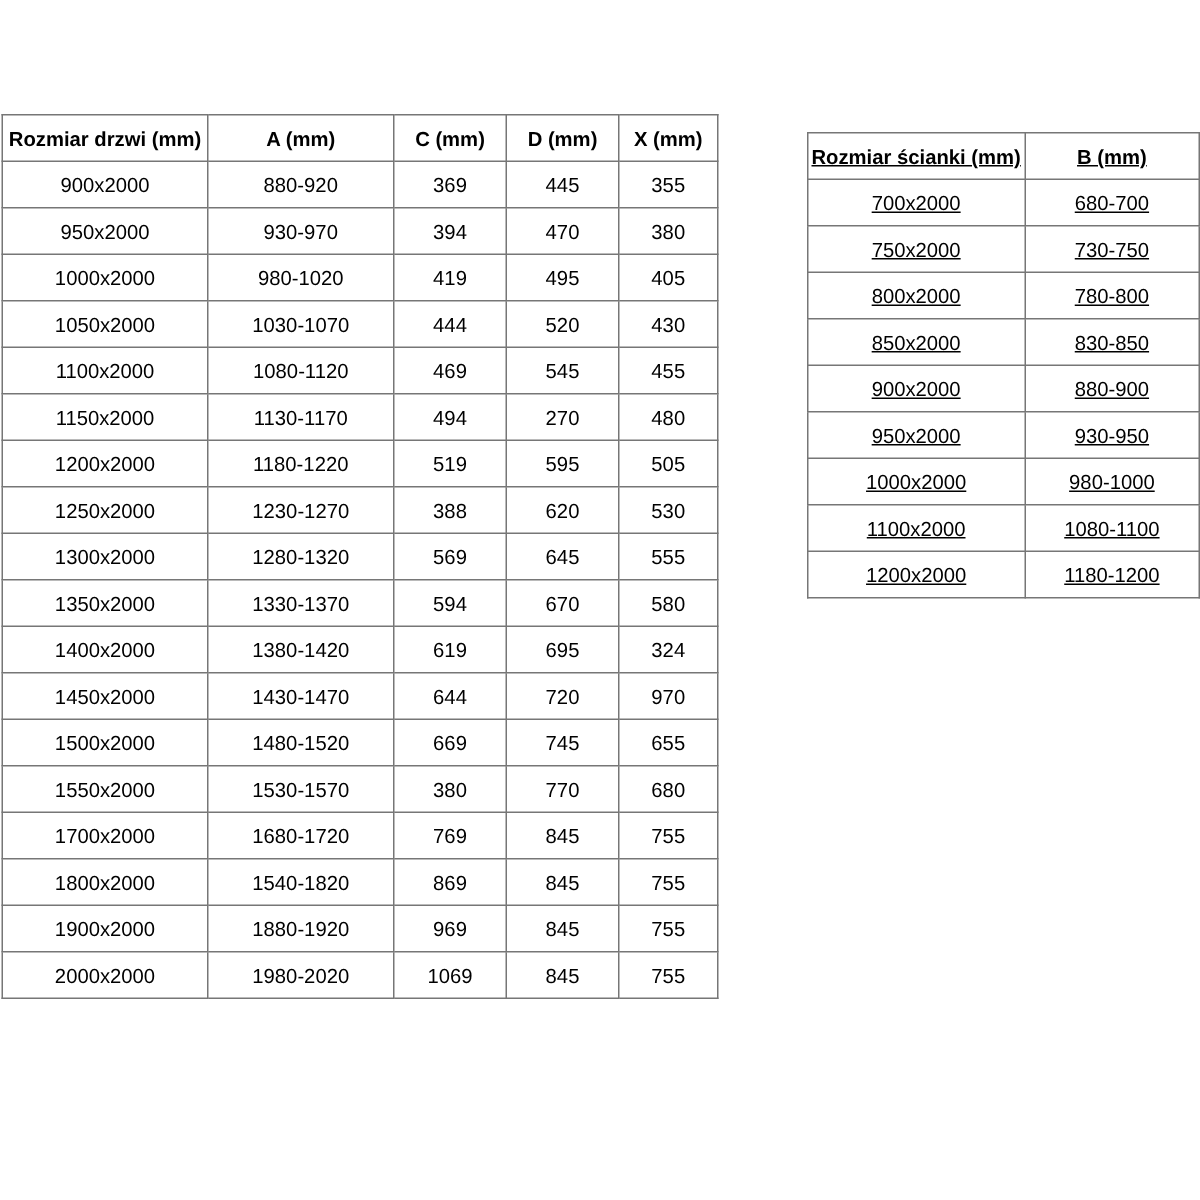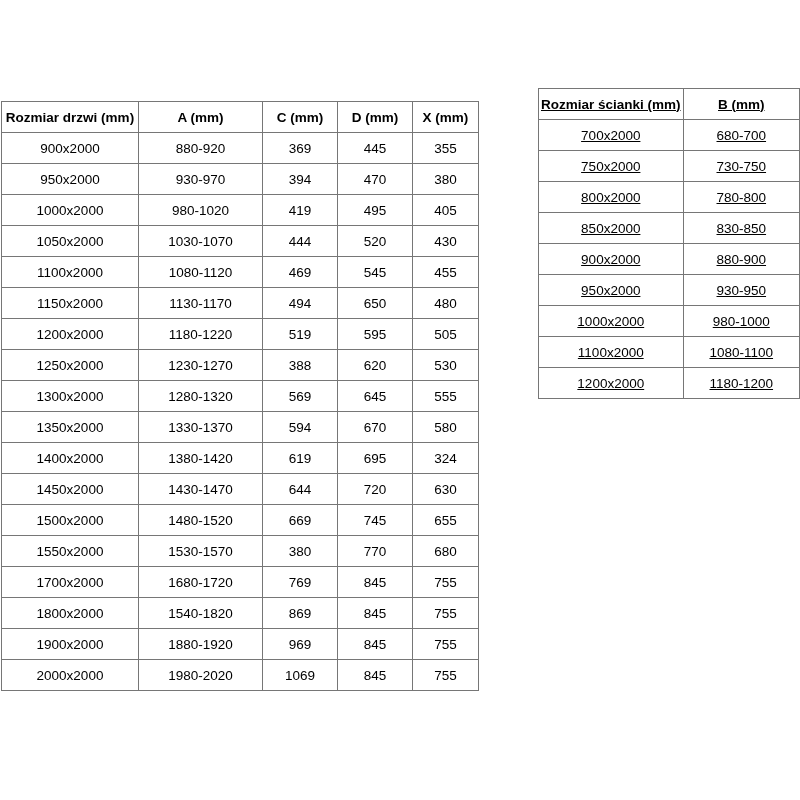--- a/index.html
+++ b/index.html
@@ -27,21 +27,21 @@
     text-align: center;
     vertical-align: middle;
     height: 30px;
     padding: 0 2px;
     overflow: hidden;
     white-space: nowrap;
   }
   table.tbl th {
     font-weight: bold;
   }
-  table.doors { left: 1px; top: 101px; }
+  table.doors { left: 1px; top: 76px; }
   table.walls { left: 538px; top: 88px; text-decoration: underline; }
 </style>
 </head>
 <body>
 
 <div class="page">
 
   <table class="tbl doors">
     <colgroup>
       <col style="width:137px">
@@ -92,21 +92,21 @@
           <td>1100x2000</td>
           <td>1080-1120</td>
           <td>469</td>
           <td>545</td>
           <td>455</td>
         </tr>
         <tr>
           <td>1150x2000</td>
           <td>1130-1170</td>
           <td>494</td>
-          <td>650</td>
+          <td>270</td>
           <td>480</td>
         </tr>
         <tr>
           <td>1200x2000</td>
           <td>1180-1220</td>
           <td>519</td>
           <td>595</td>
           <td>505</td>
         </tr>
         <tr>
@@ -135,21 +135,21 @@
           <td>1380-1420</td>
           <td>619</td>
           <td>695</td>
           <td>324</td>
         </tr>
         <tr>
           <td>1450x2000</td>
           <td>1430-1470</td>
           <td>644</td>
           <td>720</td>
-          <td>630</td>
+          <td>970</td>
         </tr>
         <tr>
           <td>1500x2000</td>
           <td>1480-1520</td>
           <td>669</td>
           <td>745</td>
           <td>655</td>
         </tr>
         <tr>
           <td>1550x2000</td>

